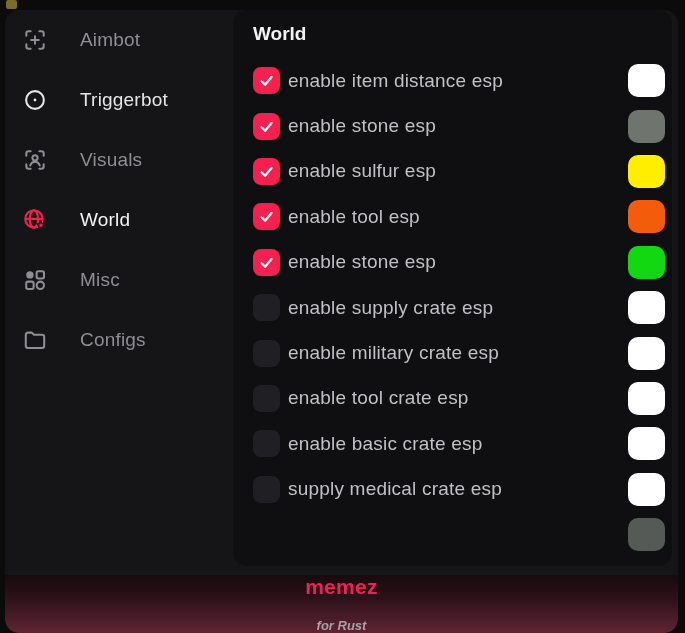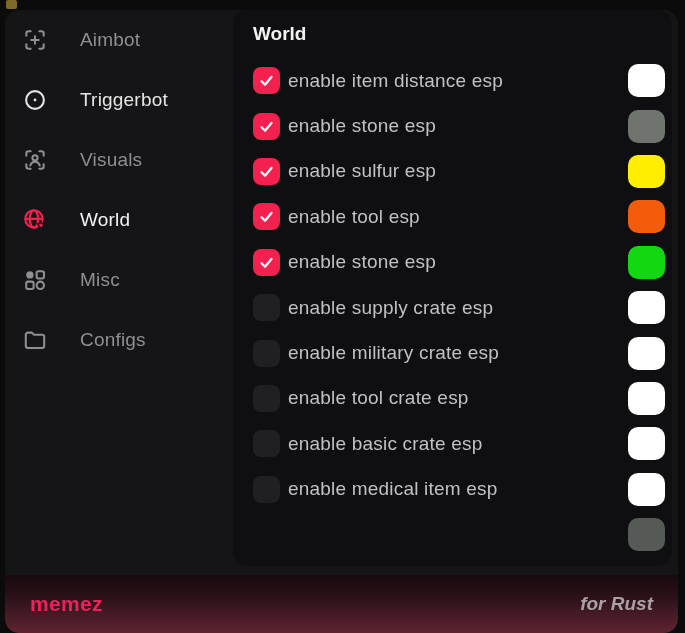--- a/index.html
+++ b/index.html
@@ -61,23 +61,24 @@
     margin-left:auto; width:37px; height:33px; border-radius:10px;
     background:#fff; cursor:pointer; flex:0 0 auto;
   }
   
   .footer {
     position:absolute; left:0; right:0; bottom:0; height:58px;
     display:flex; align-items:center; justify-content:space-between;
     padding:0 25px;
     background:linear-gradient(180deg,#170a0e 0%,#2c1119 38%,#4a1c28 74%,#5f2431 100%);
     border-radius:0 0 14px 14px;
+    flex-direction:column;
   }
   .brand { font-size:21px; font-weight:700; color:#ef215a; letter-spacing:.3px; }
-  .tagline { font-size:19px; font-weight:700; font-style:italic; color:#a9a1a4; }
+  .tagline { font-size:13px; font-weight:700; font-style:italic; color:#a9a1a4; }
 </style>
 </head>
 <body>
 
 <div class="bg-blob"></div>
 
 <div class="window">
   <ul class="sidebar">
       <li class="side-item default">
     <span class="si-icon">
@@ -218,21 +219,21 @@
     <span class="checkbox">
       
     </span>
     <span class="row-label">enable basic crate esp</span>
     <span class="swatch" style="background: rgb(255, 255, 255);"></span>
   </div>
         <div class="row">
     <span class="checkbox">
       
     </span>
-    <span class="row-label">enable medical item esp</span>
+    <span class="row-label">supply medical crate esp</span>
     <span class="swatch" style="background: rgb(255, 255, 255);"></span>
   </div>
         <div class="row">
 
     <span class="row-label"></span>
     <span class="swatch" style="background: rgb(86, 90, 86);"></span>
   </div>
       </div>
   </div>
 

